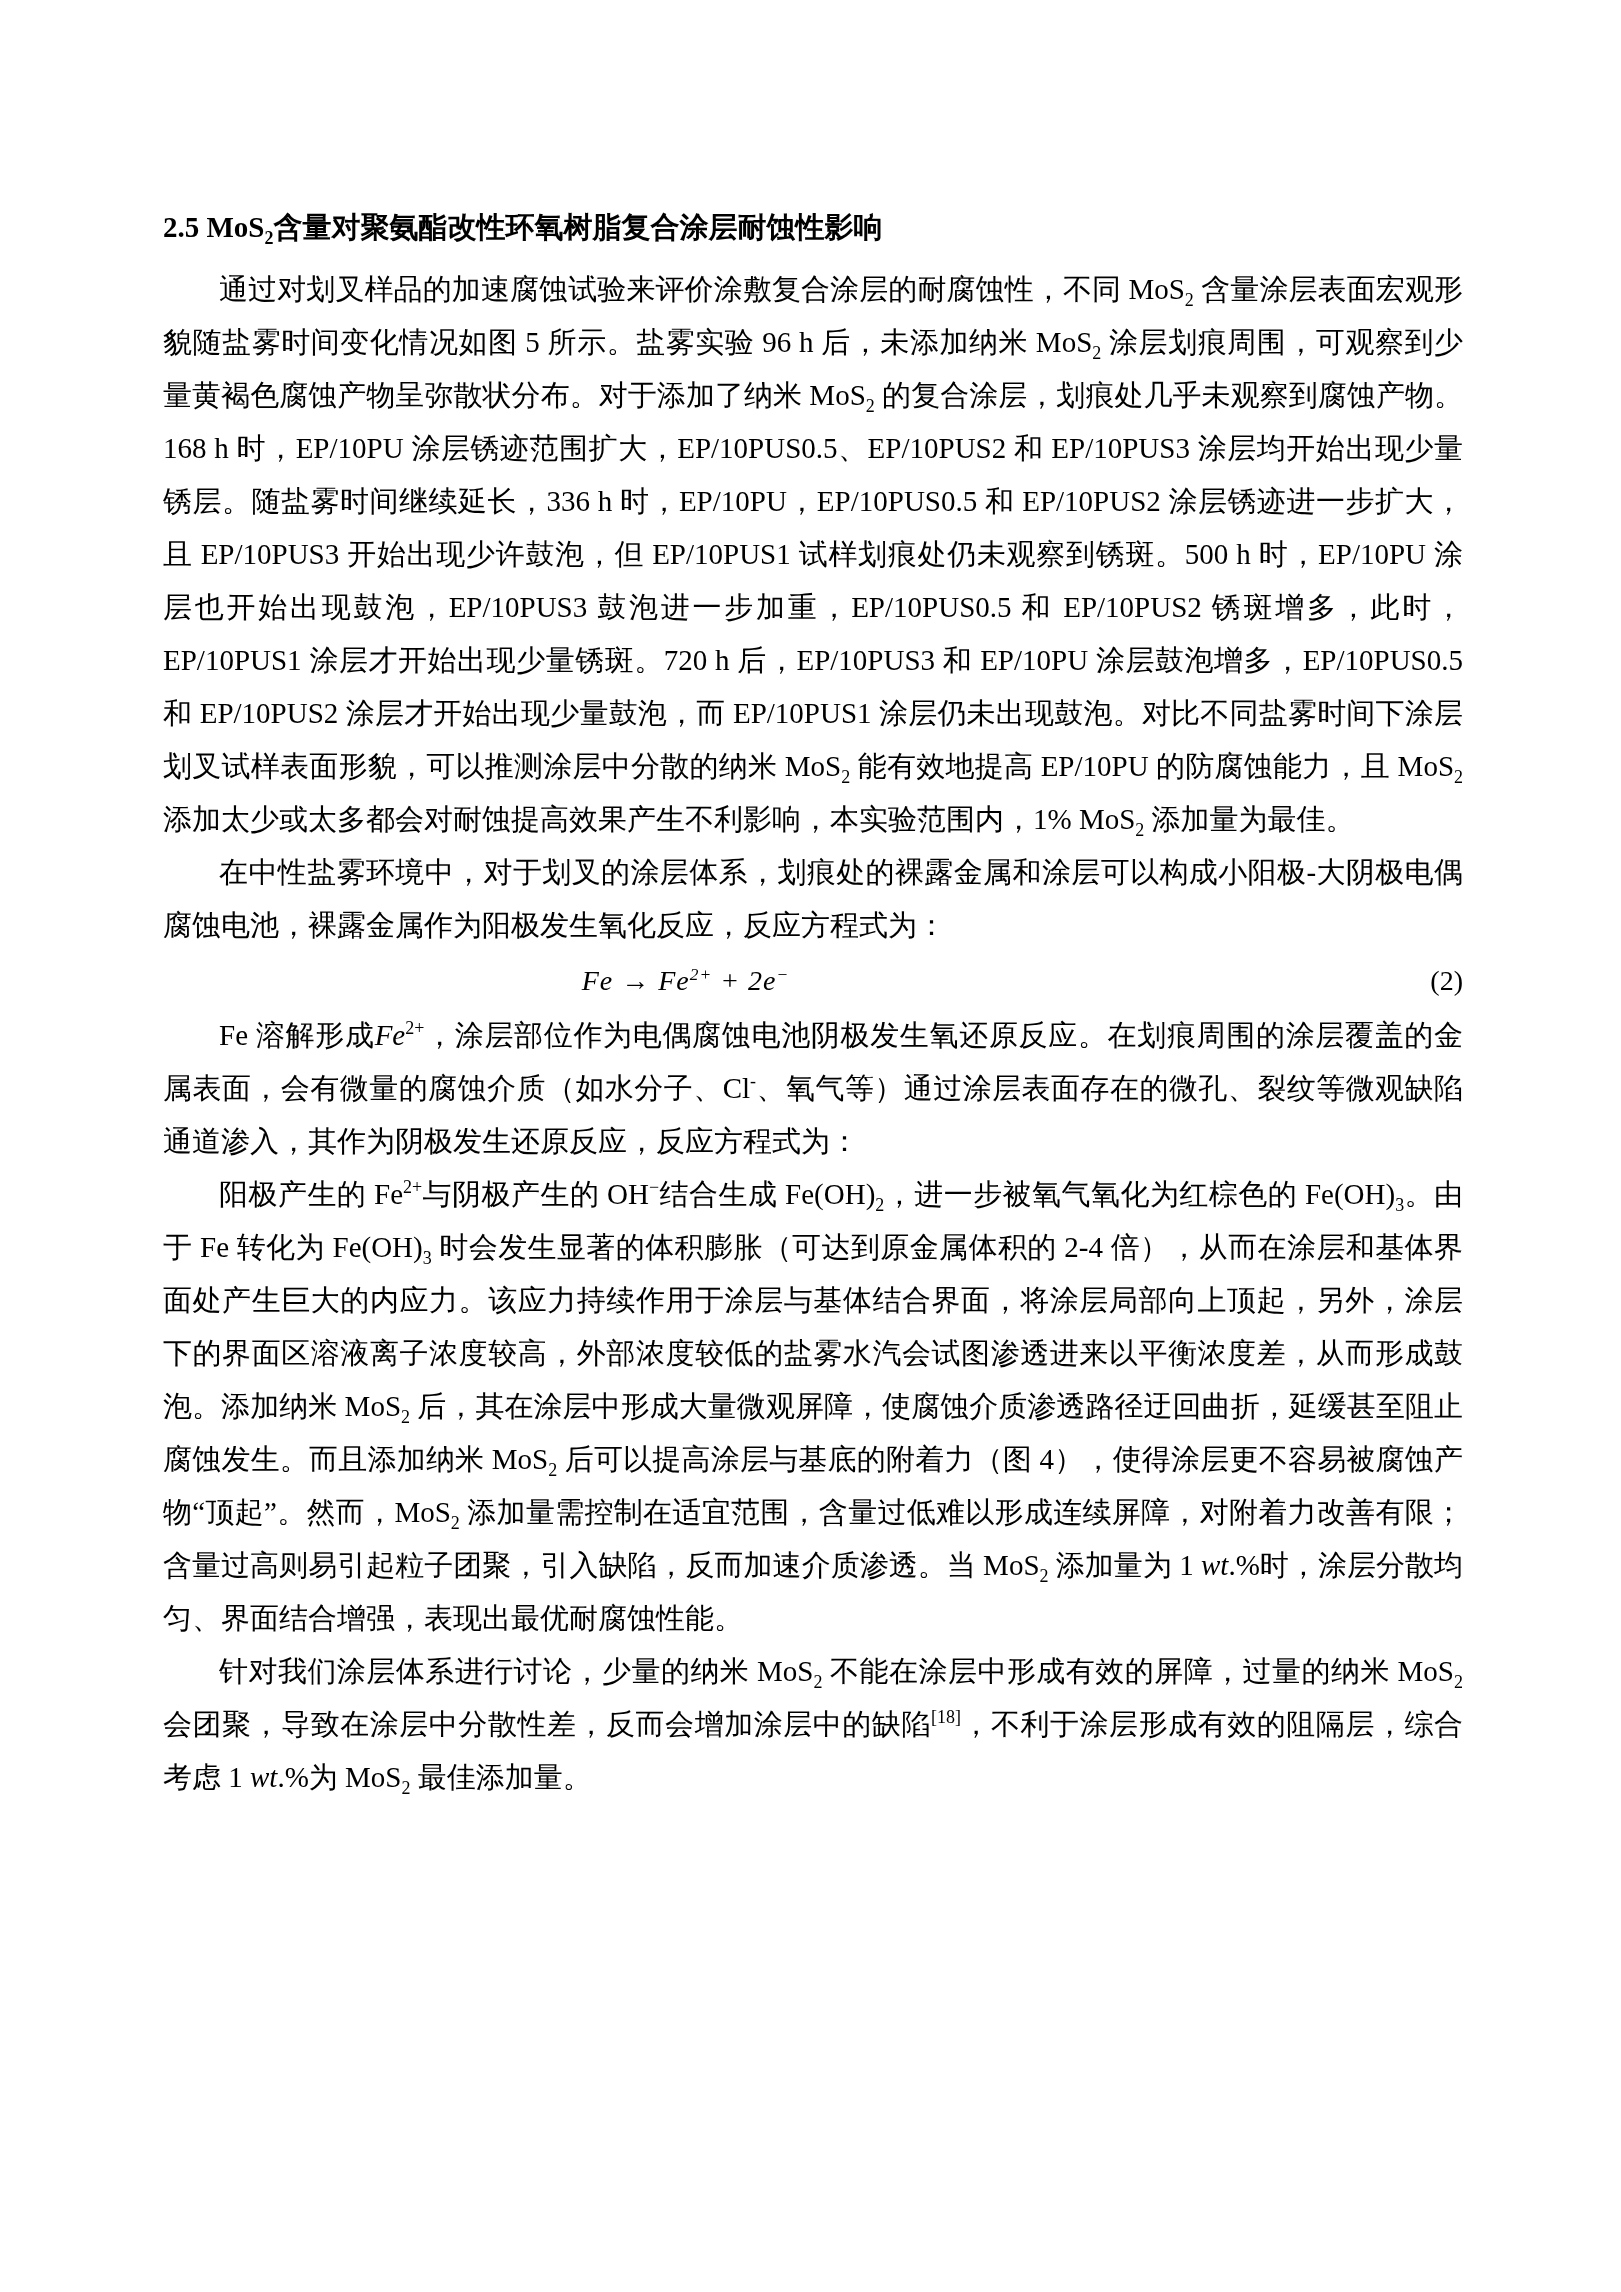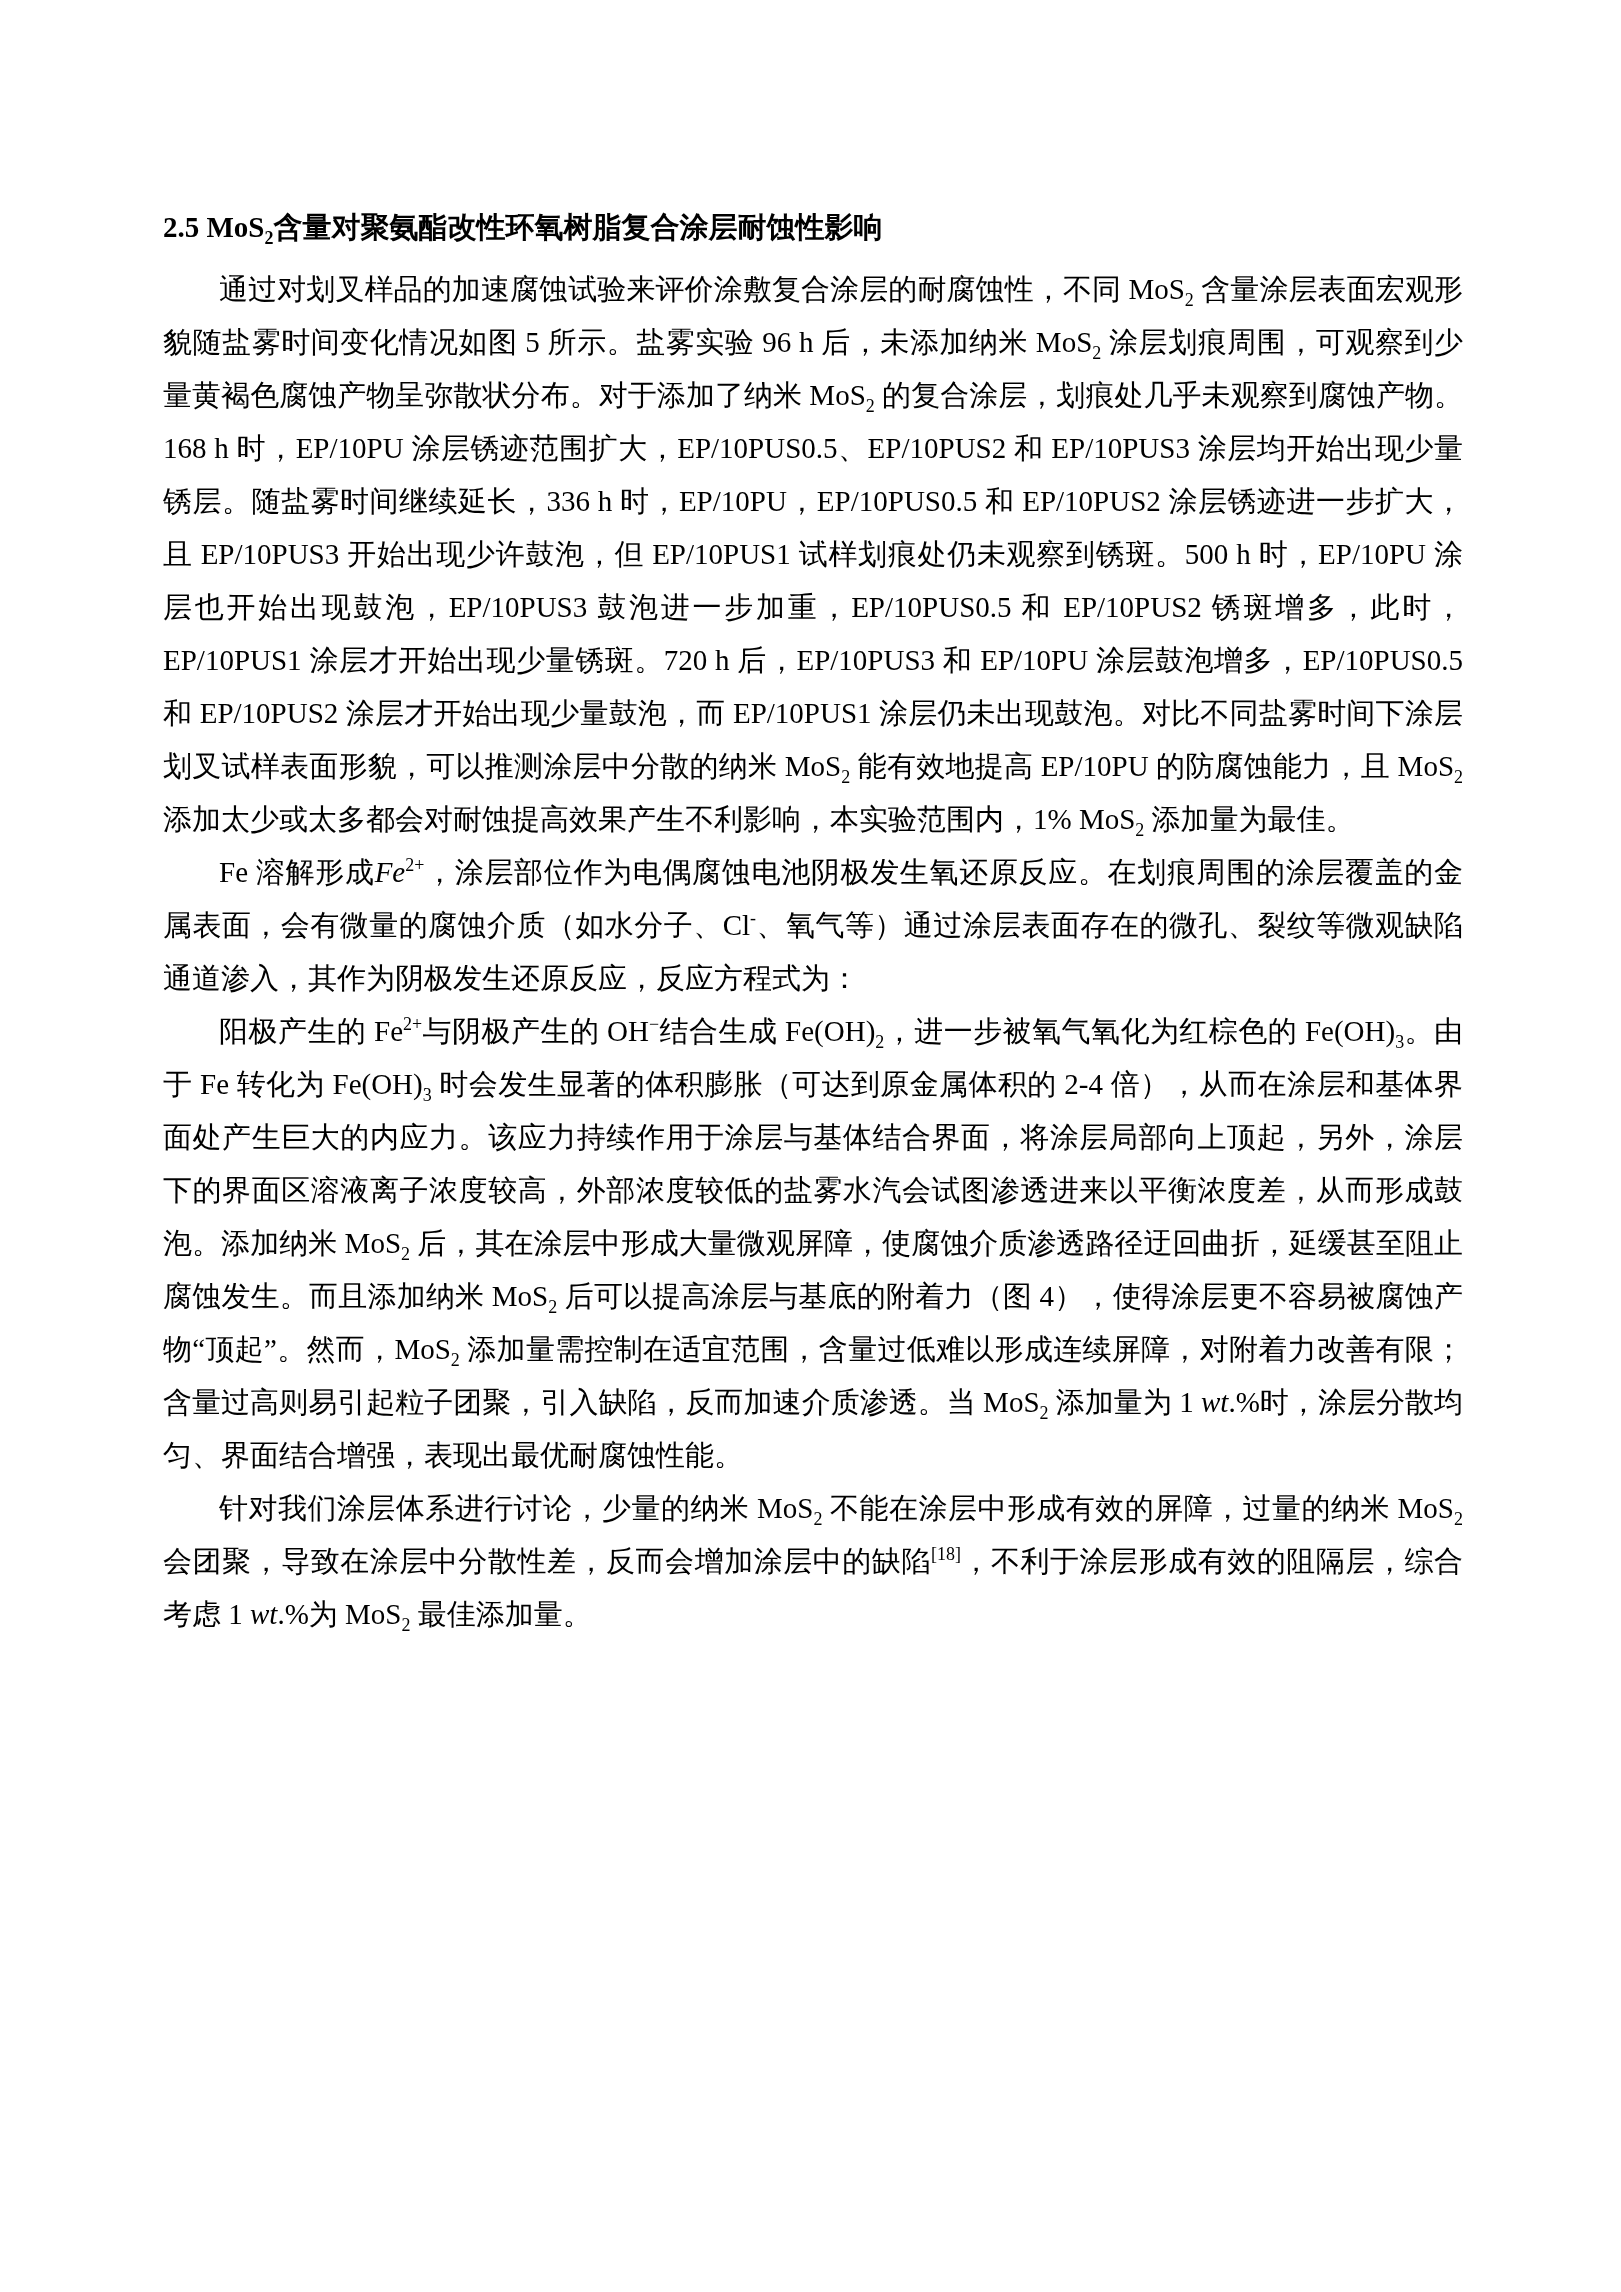--- a/index.html
+++ b/index.html
@@ -80,21 +80,26 @@
 <body>
 
 <div class="page">
   <div class="content">
 
     <h1 class="heading-1">2.5 MoS<sub>2</sub>含量对聚氨酯改性环氧树脂复合涂层耐蚀性影响</h1>
 
 
     <p class="body-para">通过对划叉样品的加速腐蚀试验来评价涂敷复合涂层的耐腐蚀性，不同 MoS<sub>2</sub> 含量涂层表面宏观形貌随盐雾时间变化情况如图 5 所示。盐雾实验 96 h 后，未添加纳米 MoS<sub>2</sub> 涂层划痕周围，可观察到少量黄褐色腐蚀产物呈弥散状分布。对于添加了纳米 MoS<sub>2</sub> 的复合涂层，划痕处几乎未观察到腐蚀产物。168 h 时，EP/10PU 涂层锈迹范围扩大，EP/10PUS0.5、EP/10PUS2 和 EP/10PUS3 涂层均开始出现少量锈层。随盐雾时间继续延长，336 h 时，EP/10PU，EP/10PUS0.5 和 EP/10PUS2 涂层锈迹进一步扩大，且 EP/10PUS3 开始出现少许鼓泡，但 EP/10PUS1 试样划痕处仍未观察到锈斑。500 h 时，EP/10PU 涂层也开始出现鼓泡，EP/10PUS3 鼓泡进一步加重，EP/10PUS0.5 和 EP/10PUS2 锈斑增多，此时，EP/10PUS1 涂层才开始出现少量锈斑。720 h 后，EP/10PUS3 和 EP/10PU 涂层鼓泡增多，EP/10PUS0.5 和 EP/10PUS2 涂层才开始出现少量鼓泡，而 EP/10PUS1 涂层仍未出现鼓泡。对比不同盐雾时间下涂层划叉试样表面形貌，可以推测涂层中分散的纳米 MoS<sub>2</sub> 能有效地提高 EP/10PU 的防腐蚀能力，且 MoS<sub>2</sub> 添加太少或太多都会对耐蚀提高效果产生不利影响，本实验范围内，1% MoS<sub>2</sub> 添加量为最佳。</p>
 
+    <p class="body-para">在中性盐雾环境中，对于划叉的涂层体系，划痕处的裸露金属和涂层可以构成小阳极-大阴极电偶腐蚀电池，裸露金属作为阳极发生氧化反应，反应方程式为：</p>
 
+    <div class="equation-row">
+      <span class="eq-formula"><i>Fe</i> → <i>Fe</i><sup>2+</sup> + 2<i>e</i><sup>−</sup></span>
+      <span class="eq-number">(2)</span>
+    </div>
 
     <p class="body-para">Fe 溶解形成<i>Fe</i><sup>2+</sup>，涂层部位作为电偶腐蚀电池阴极发生氧还原反应。在划痕周围的涂层覆盖的金属表面，会有微量的腐蚀介质（如水分子、Cl<sup>-</sup>、氧气等）通过涂层表面存在的微孔、裂纹等微观缺陷通道渗入，其作为阴极发生还原反应，反应方程式为：</p>
 
 
     <p class="body-para">阳极产生的 Fe<sup>2+</sup>与阴极产生的 OH<sup>−</sup>结合生成 Fe(OH)<sub>2</sub>，进一步被氧气氧化为红棕色的 Fe(OH)<sub>3</sub>。由于 Fe 转化为 Fe(OH)<sub>3</sub> 时会发生显著的体积膨胀（可达到原金属体积的 2-4 倍），从而在涂层和基体界面处产生巨大的内应力。该应力持续作用于涂层与基体结合界面，将涂层局部向上顶起，另外，涂层下的界面区溶液离子浓度较高，外部浓度较低的盐雾水汽会试图渗透进来以平衡浓度差，从而形成鼓泡。添加纳米 MoS<sub>2</sub> 后，其在涂层中形成大量微观屏障，使腐蚀介质渗透路径迂回曲折，延缓甚至阻止腐蚀发生。而且添加纳米 MoS<sub>2</sub> 后可以提高涂层与基底的附着力（图 4），使得涂层更不容易被腐蚀产物“顶起”。然而，MoS<sub>2</sub> 添加量需控制在适宜范围，含量过低难以形成连续屏障，对附着力改善有限；含量过高则易引起粒子团聚，引入缺陷，反而加速介质渗透。当 MoS<sub>2</sub> 添加量为 1 <i>wt</i>.%时，涂层分散均匀、界面结合增强，表现出最优耐腐蚀性能。</p>
 
     <p class="body-para">针对我们涂层体系进行讨论，少量的纳米 MoS<sub>2</sub> 不能在涂层中形成有效的屏障，过量的纳米 MoS<sub>2</sub> 会团聚，导致在涂层中分散性差，反而会增加涂层中的缺陷<sup>[18]</sup>，不利于涂层形成有效的阻隔层，综合考虑 1 <i>wt</i>.%为 MoS<sub>2</sub> 最佳添加量。</p>
 
   </div>
 </div>

